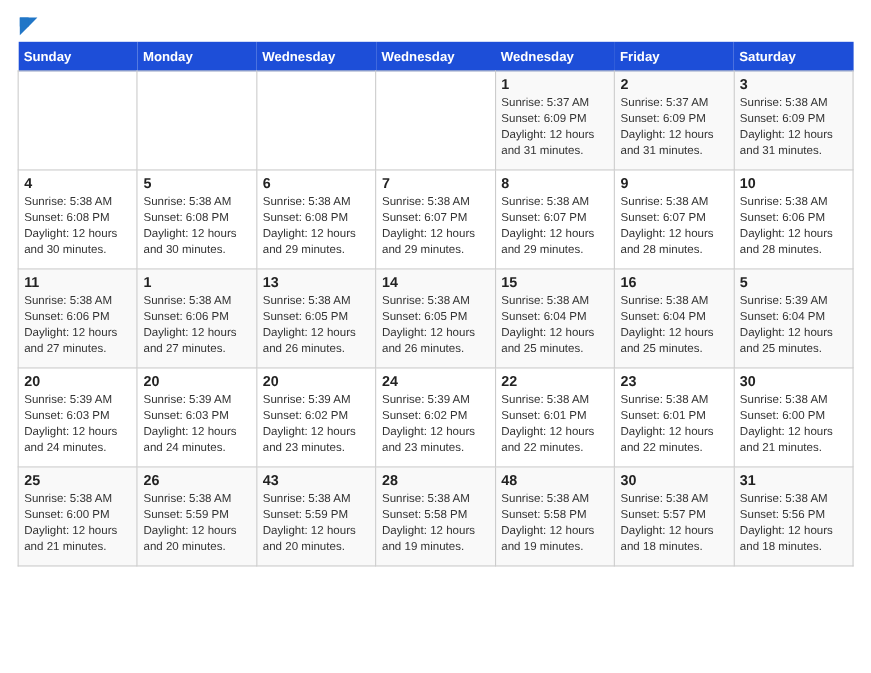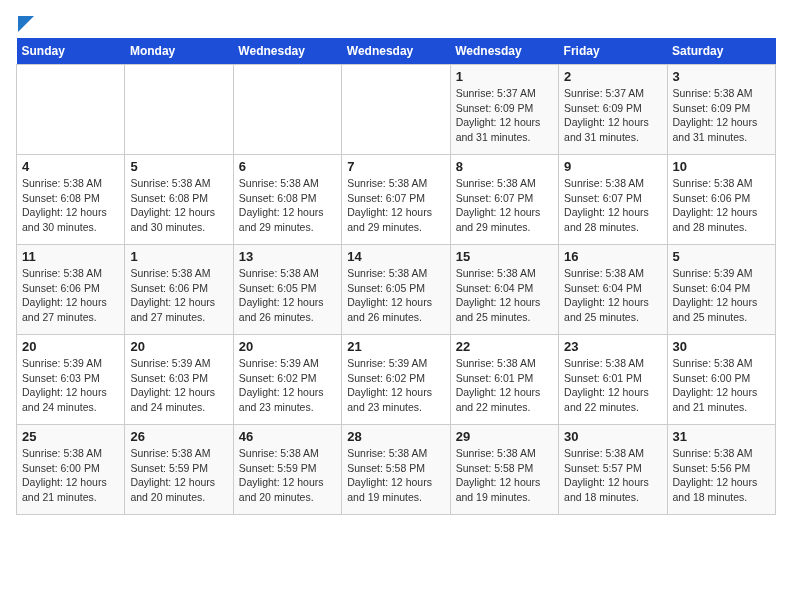--- a/index.html
+++ b/index.html
@@ -215,21 +215,21 @@
         </td>
         <td>
           <span class="day-num">20</span>
           <div class="day-info">Sunrise: 5:39 AM<br>Sunset: 6:03 PM<br>Daylight: 12 hours<br>and 24 minutes.</div>
         </td>
         <td>
           <span class="day-num">20</span>
           <div class="day-info">Sunrise: 5:39 AM<br>Sunset: 6:02 PM<br>Daylight: 12 hours<br>and 23 minutes.</div>
         </td>
         <td>
-          <span class="day-num">21</span>
+          <span class="day-num">24</span>
           <div class="day-info">Sunrise: 5:39 AM<br>Sunset: 6:02 PM<br>Daylight: 12 hours<br>and 23 minutes.</div>
         </td>
         <td>
           <span class="day-num">22</span>
           <div class="day-info">Sunrise: 5:38 AM<br>Sunset: 6:01 PM<br>Daylight: 12 hours<br>and 22 minutes.</div>
         </td>
         <td>
           <span class="day-num">23</span>
           <div class="day-info">Sunrise: 5:38 AM<br>Sunset: 6:01 PM<br>Daylight: 12 hours<br>and 22 minutes.</div>
         </td>
@@ -241,29 +241,29 @@
       <tr>
         <td>
           <span class="day-num">25</span>
           <div class="day-info">Sunrise: 5:38 AM<br>Sunset: 6:00 PM<br>Daylight: 12 hours<br>and 21 minutes.</div>
         </td>
         <td>
           <span class="day-num">26</span>
           <div class="day-info">Sunrise: 5:38 AM<br>Sunset: 5:59 PM<br>Daylight: 12 hours<br>and 20 minutes.</div>
         </td>
         <td>
-          <span class="day-num">46</span>
+          <span class="day-num">43</span>
           <div class="day-info">Sunrise: 5:38 AM<br>Sunset: 5:59 PM<br>Daylight: 12 hours<br>and 20 minutes.</div>
         </td>
         <td>
           <span class="day-num">28</span>
           <div class="day-info">Sunrise: 5:38 AM<br>Sunset: 5:58 PM<br>Daylight: 12 hours<br>and 19 minutes.</div>
         </td>
         <td>
-          <span class="day-num">29</span>
+          <span class="day-num">48</span>
           <div class="day-info">Sunrise: 5:38 AM<br>Sunset: 5:58 PM<br>Daylight: 12 hours<br>and 19 minutes.</div>
         </td>
         <td>
           <span class="day-num">30</span>
           <div class="day-info">Sunrise: 5:38 AM<br>Sunset: 5:57 PM<br>Daylight: 12 hours<br>and 18 minutes.</div>
         </td>
         <td>
           <span class="day-num">31</span>
           <div class="day-info">Sunrise: 5:38 AM<br>Sunset: 5:56 PM<br>Daylight: 12 hours<br>and 18 minutes.</div>
         </td>

